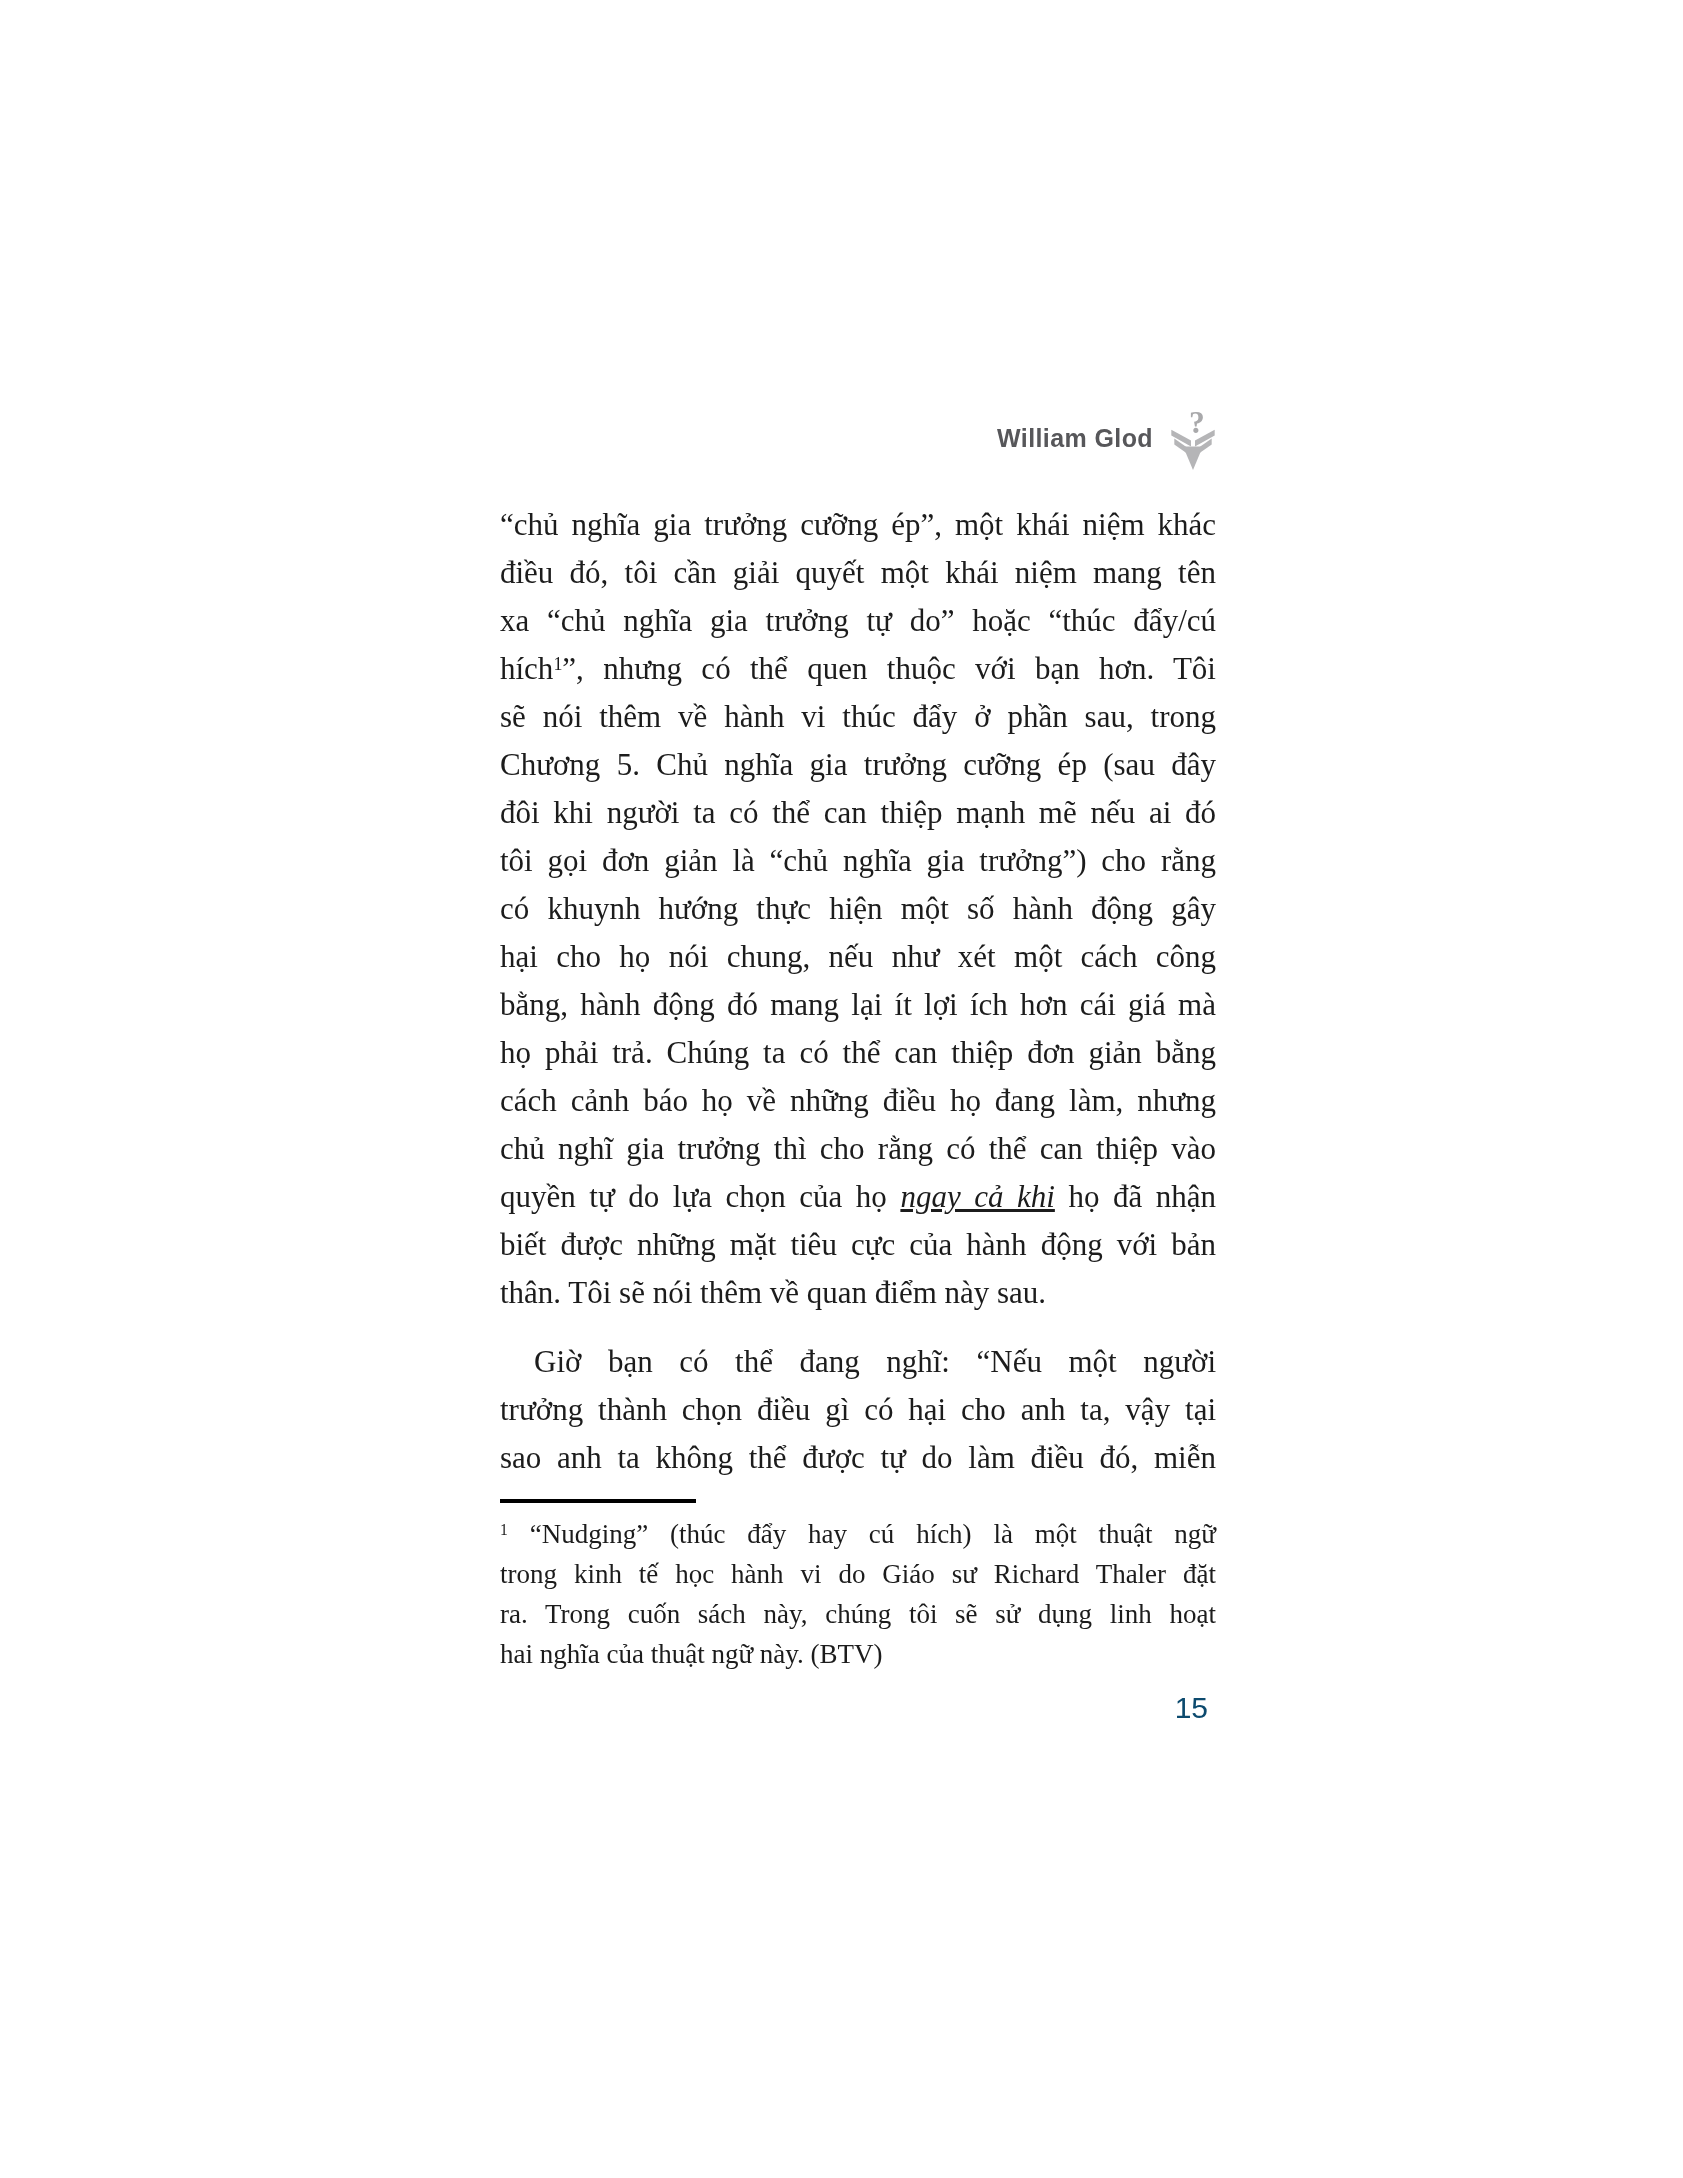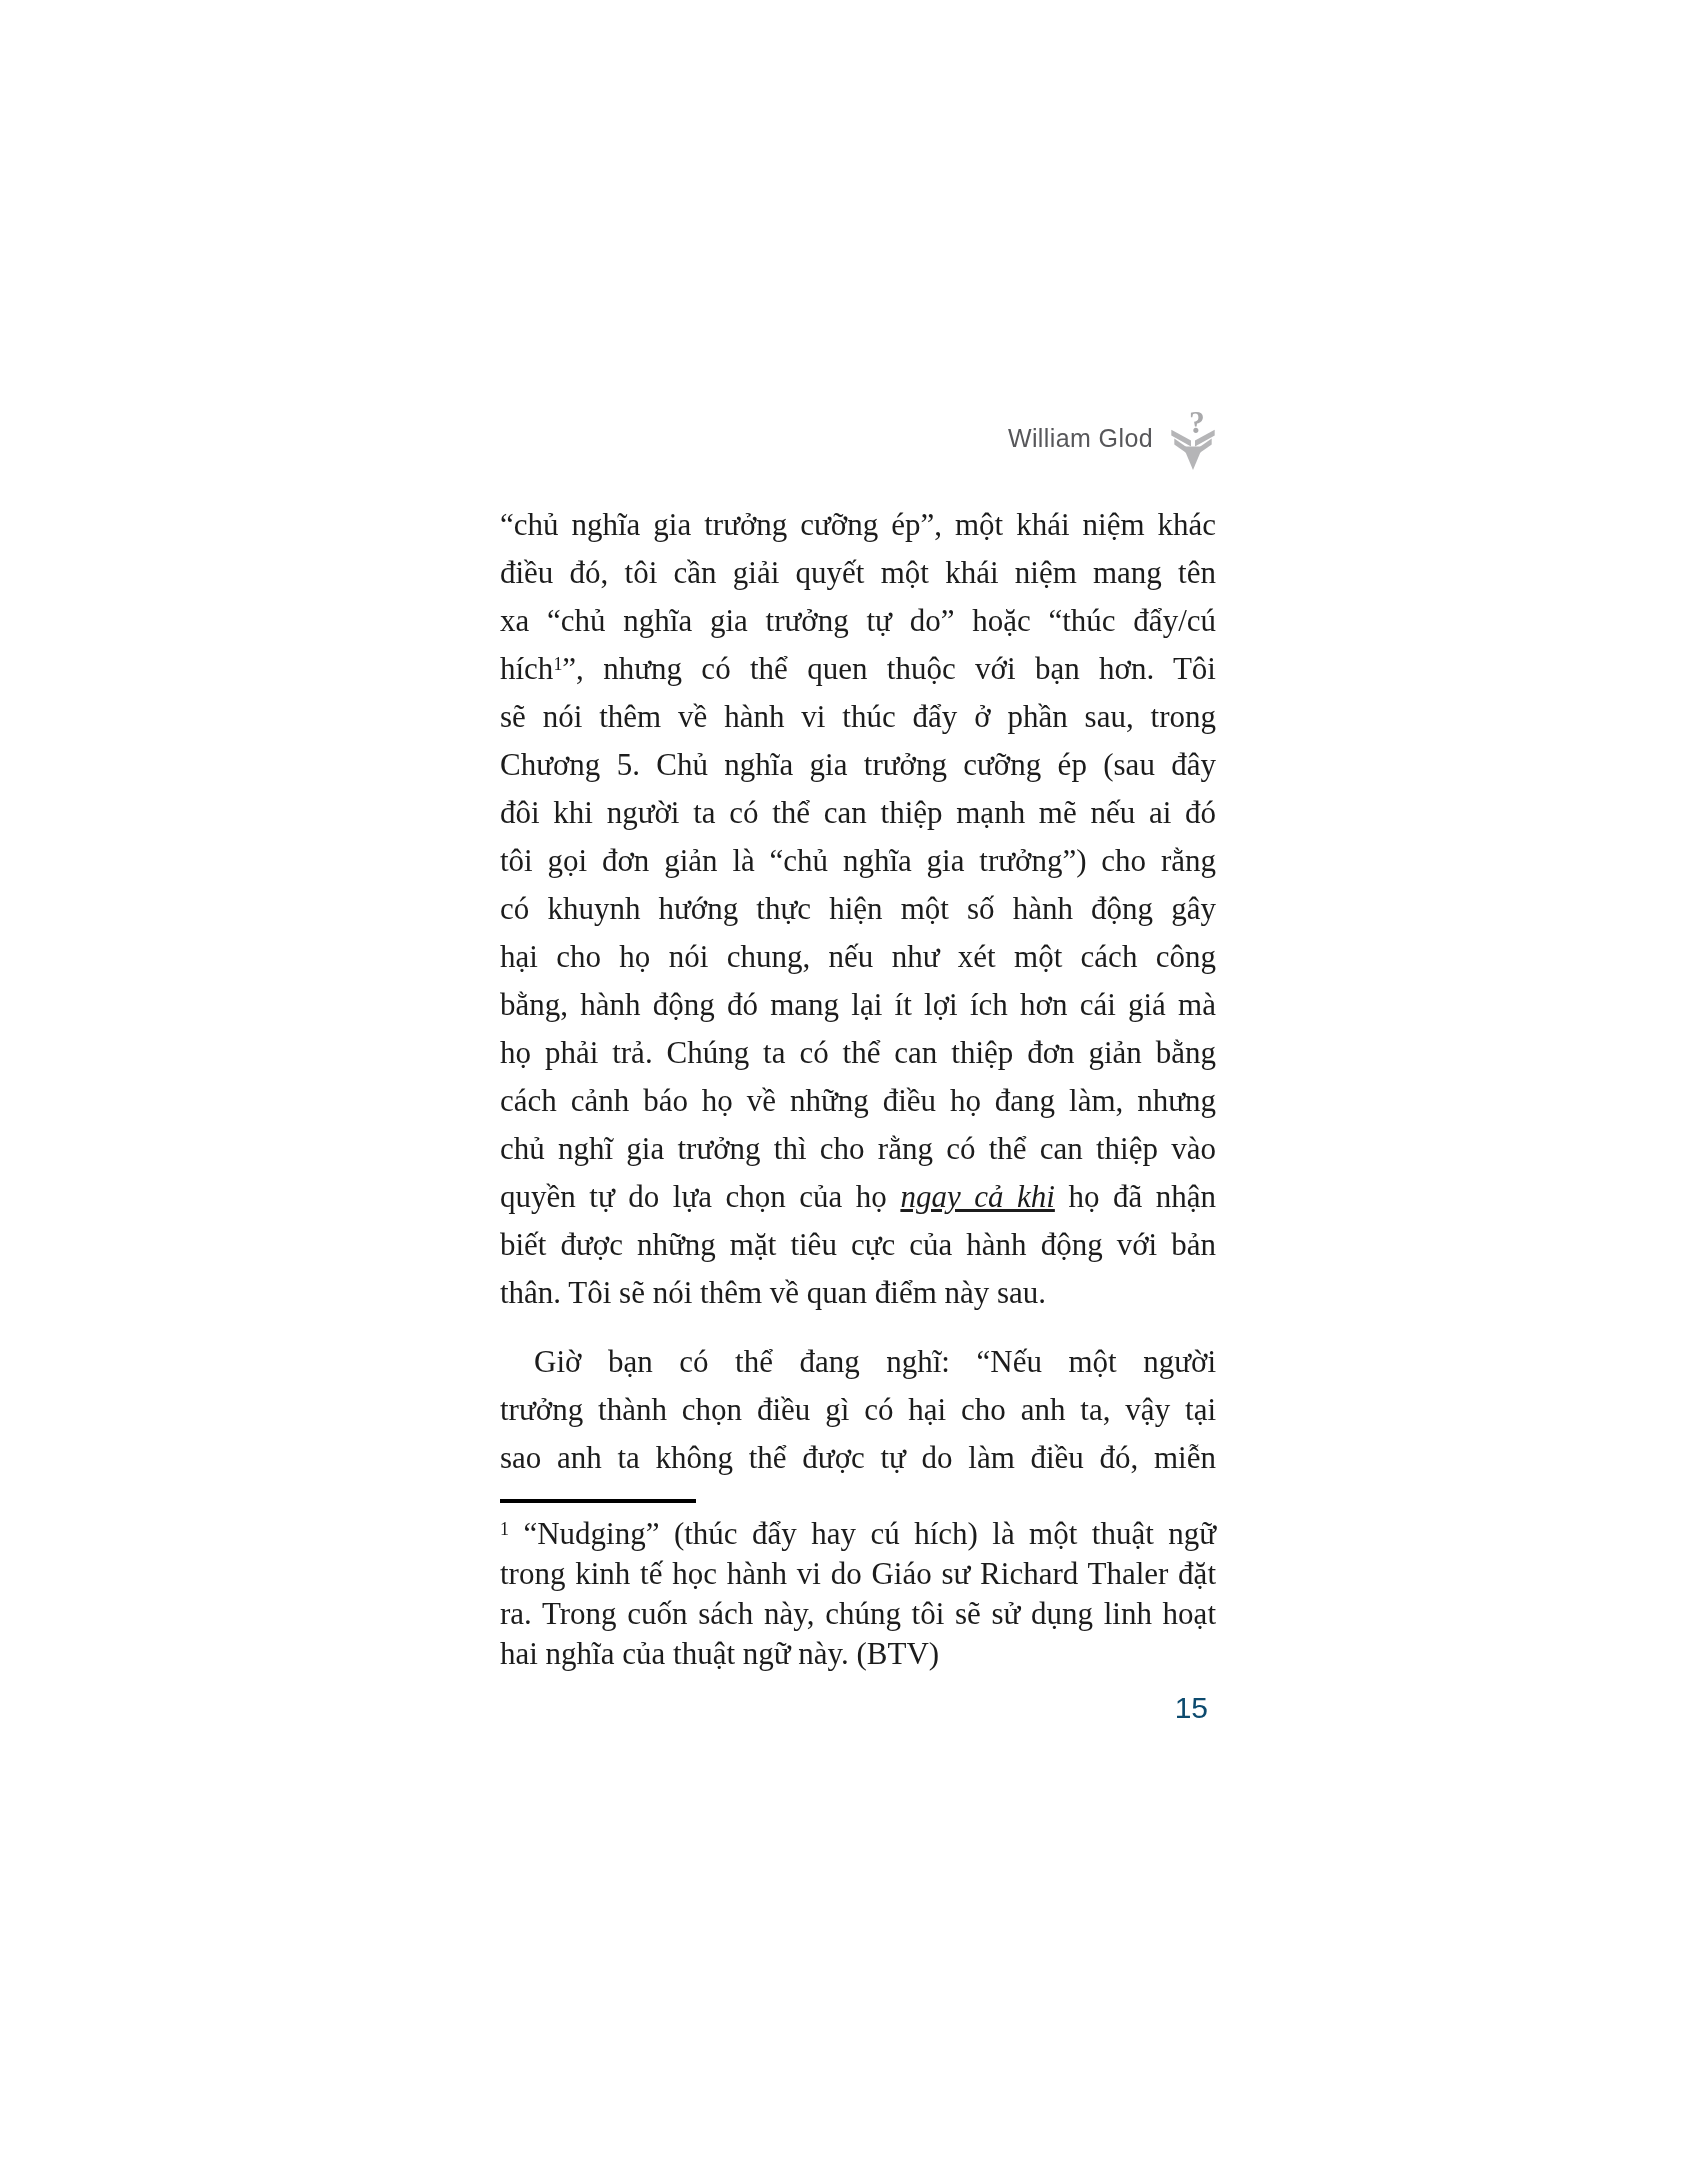--- a/index.html
+++ b/index.html
@@ -17,21 +17,21 @@
     top: 406px;
     width: 716px;
     display: flex;
     justify-content: flex-end;
     align-items: center;
     gap: 17px;
   }
   .author {
     font-family: "Liberation Sans", sans-serif;
     font-size: 25px;
-    font-weight: 400;
+    font-weight: 700;
     color: #57575a;
     letter-spacing: 0.4px;
   }
   .logo { width: 46px; height: 65px; display: block; }
   .body-block {
     position: absolute;
     left: 500px;
     top: 501px;
     width: 716px;
     color: #1c1c1c;
@@ -51,21 +51,21 @@
     width: 196px;
     height: 4px;
     background: #000000;
   }
   .footnote-block {
     position: absolute;
     left: 500px;
     top: 1514px;
     width: 716px;
     color: #1c1c1c;
-    font-size: 31px;
+    font-size: 27px;
     line-height: 40px;
   }
   .pagenum {
     position: absolute;
     left: 500px;
     top: 1691px;
     width: 708px;
     text-align: right;
     font-family: "Liberation Sans", sans-serif;
     font-weight: 300;

